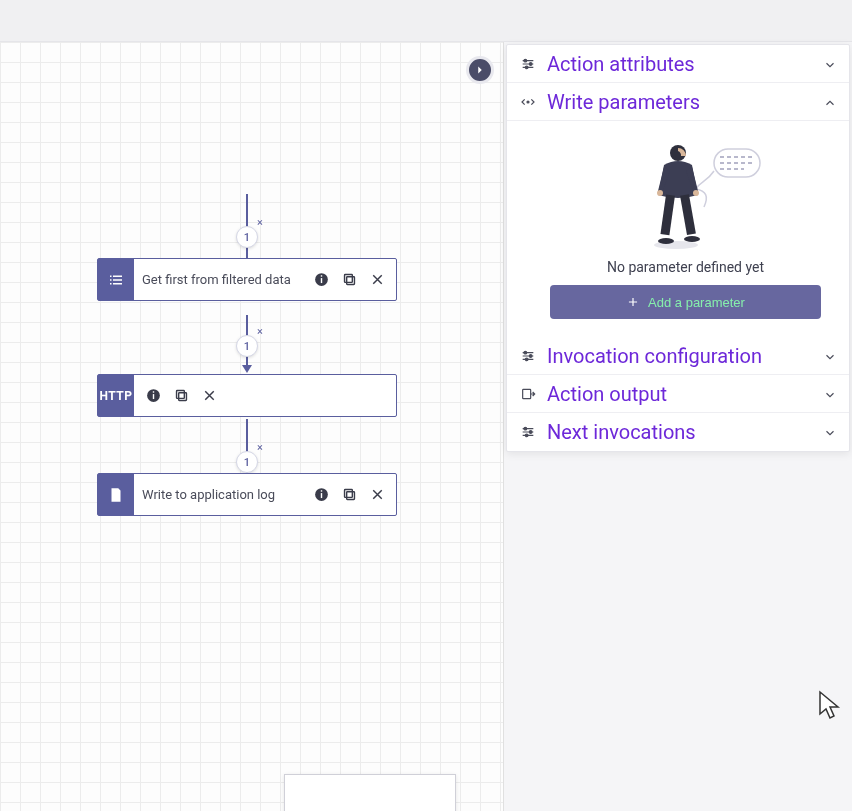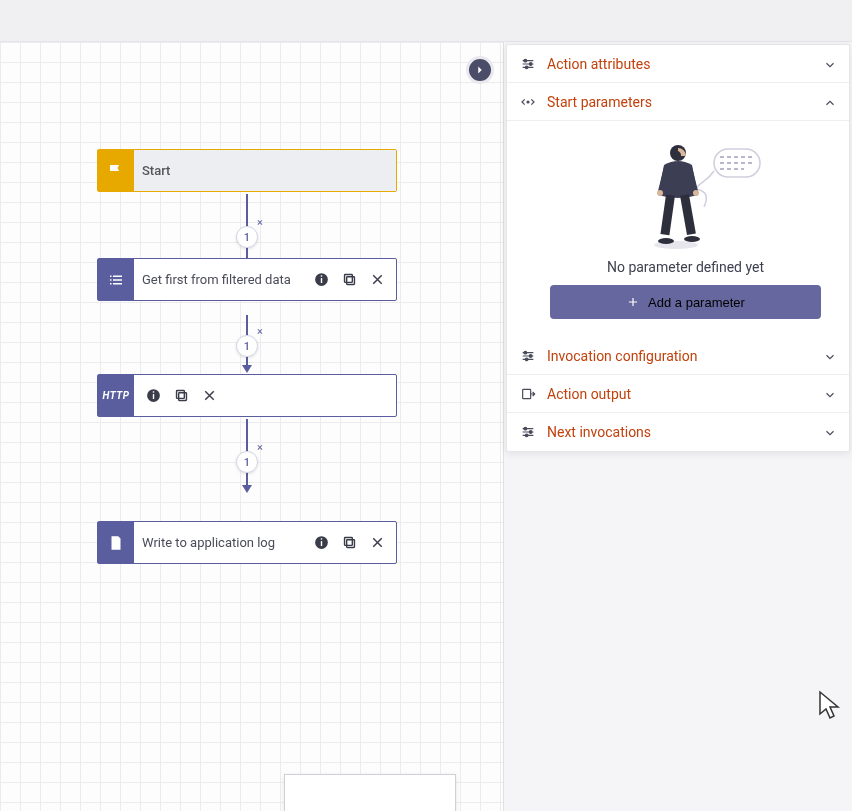--- a/index.html
+++ b/index.html
@@ -71,21 +71,21 @@
 .node .actions .act {
   width: 18px; height: 18px; cursor: pointer;
   display: flex; align-items: center; justify-content: center;
 }
 .node .actions svg { width: 17px; height: 17px; }
 .info-circle { fill: #3a3c4a; }
 .copy-ico { stroke: #3a3c4a; fill: none; stroke-width: 2; }
 .x-ico { stroke: #3a3c4a; fill: none; stroke-width: 2; }
 
 .http-badge {
-  color: #fff; font-size: 10px; font-weight: 700; letter-spacing: 0.5px; font-style: italic;
+  color: #fff; font-size: 12px; font-weight: 700; letter-spacing: 0.5px;
 }
 
 
 .edge { position: absolute; }
 .edge .line {
   position: absolute; left: 50%; width: 2px; background: #5a5e9e;
   transform: translateX(-50%);
 }
 .edge .arrowhead {
   position: absolute; left: 50%; transform: translateX(-50%);
@@ -120,37 +120,37 @@
 .panel-row {
   display: flex; align-items: center;
   height: 38px;
   padding: 0 12px;
   border-bottom: 1px solid #eeeef2;
   cursor: pointer;
   gap: 10px;
 }
 .panel-row .row-icon { width: 18px; height: 18px; display: flex; align-items: center; justify-content: center; }
 .panel-row .row-icon svg { width: 16px; height: 16px; stroke: #4a4c5a; fill: none; stroke-width: 1.8; }
-.panel-row .row-label { flex: 1; font-size: 14px; color: #c2410c; }
+.panel-row .row-label { flex: 1; font-size: 20px; color: #6d28d9; }
 .panel-row .chev { width: 14px; height: 14px; }
 .panel-row .chev svg { width: 14px; height: 14px; stroke: #4a4c5a; fill: none; stroke-width: 2; }
 
 .panel-body {
   padding: 12px 24px 12px;
   text-align: center;
   margin-left: 15px;
 }
 .illus { display: flex; justify-content: center; margin: 8px 0 6px; }
 .empty-text {
   font-size: 14px; color: #3f4150; margin-top: 8px;
 }
 .add-btn {
   margin: 10px 4px 6px;
   background: #67679f;
-  color: #000000;
+  color: #86efac;
   border: none;
   width: calc(100% - 8px);
   height: 34px;
   border-radius: 4px;
   font-size: 13px;
   font-weight: 500;
   display: flex; align-items: center; justify-content: center; gap: 8px;
   cursor: pointer;
 }
 .add-btn svg { width: 14px; height: 14px; stroke: #fff; stroke-width: 2; fill: none; }
@@ -170,28 +170,20 @@
   width: 24px; height: 30px;
 }
 </style>
 </head>
 <body>
 
 <div class="topbar"></div>
 
 <div class="canvas">
 
-  <div class="node start" style="left:97px; top:107px;">
-    <div class="icon-well">
-      <svg viewBox="0 0 24 24">
-          <path d="M4 3v18M4 4h12l-2 4 2 4H4"></path>
-        </svg>
-    </div>
-    <div class="label">Start</div>
-  </div>
 
   <div class="edge" style="left:247px; top:152px; width:0; height:77px;">
     <div class="line" style="top:0; height:68px;"></div>
     <div class="arrowhead" style="top:66px;"></div>
     <div class="close" style="top:22px;">×</div>
     <div class="badge" style="top:32px;">1</div>
   </div>
 
   <div class="node" style="left:97px; top:216px;">
     <div class="icon-well">
@@ -255,21 +247,21 @@
     </div>
   </div>
 
   <div class="edge" style="left:247px; top:377px; width:0; height:77px;">
     <div class="line" style="top:0; height:68px;"></div>
     <div class="arrowhead" style="top:66px;"></div>
     <div class="close" style="top:22px;">×</div>
     <div class="badge" style="top:32px;">1</div>
   </div>
 
-  <div class="node" style="left:97px; top:479px;">
+  <div class="node" style="left:97px; top:431px;">
     <div class="icon-well">
       <svg viewBox="0 0 24 24">
           <path d="M6 3h9l3 3v15H6zM9 10h6v1H9zM9 13h6v1H9zM9 16h6v1H9z"></path>
         </svg>
     </div>
     <div class="label">Write to application log</div>
     <div class="actions">
       <span class="act">
           <svg viewBox="0 0 24 24">
             <circle class="info-circle" cx="12" cy="12" r="9"></circle>
@@ -318,21 +310,21 @@
   </div>
 
 
   <div class="panel-row">
     <span class="row-icon">
       <svg viewBox="0 0 24 24">
           <path d="M7 8l-4 4 4 4M17 8l4 4-4 4"></path>
           <circle cx="12" cy="12" r="1.5" fill="#4a4c5a"></circle>
         </svg>
     </span>
-    <span class="row-label">Start parameters</span>
+    <span class="row-label">Write parameters</span>
     <span class="chev"><svg viewBox="0 0 24 24">
           <path d="M6 15l6-6 6 6"></path>
         </svg></span>
   </div>
 
   <div class="panel-body">
     <div class="illus">
       <svg width="160" height="110" viewBox="0 0 160 110">
         <ellipse cx="70" cy="104" rx="22" ry="4" fill="#e6e6ec"></ellipse>
 

